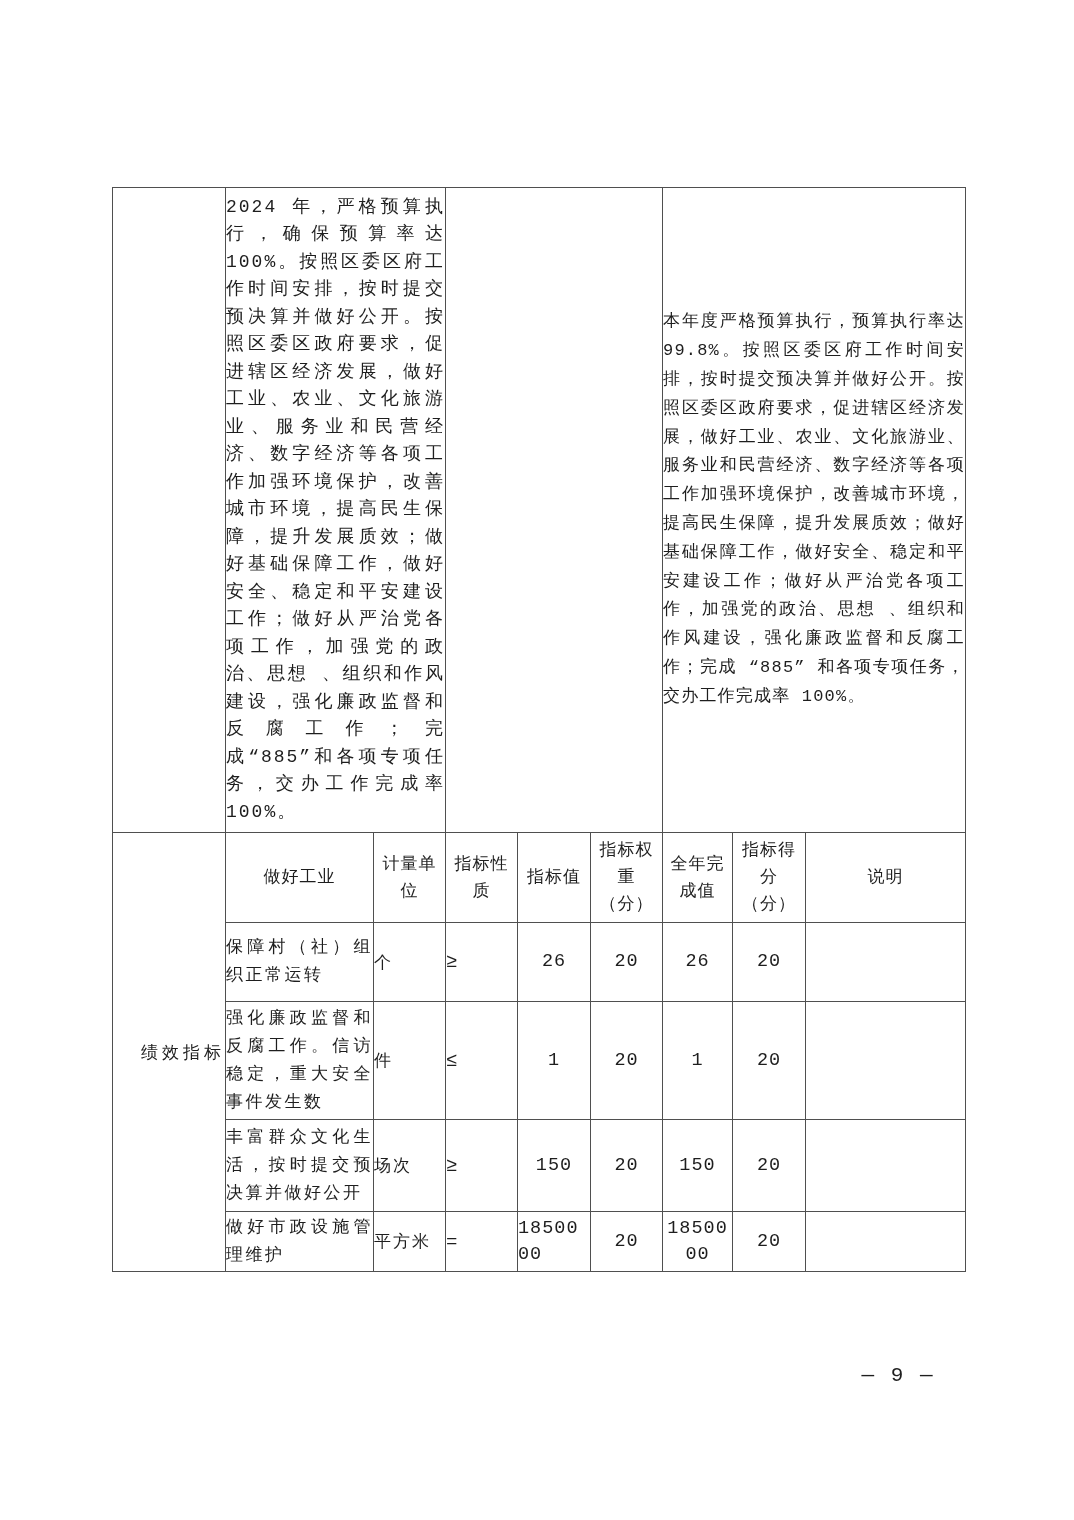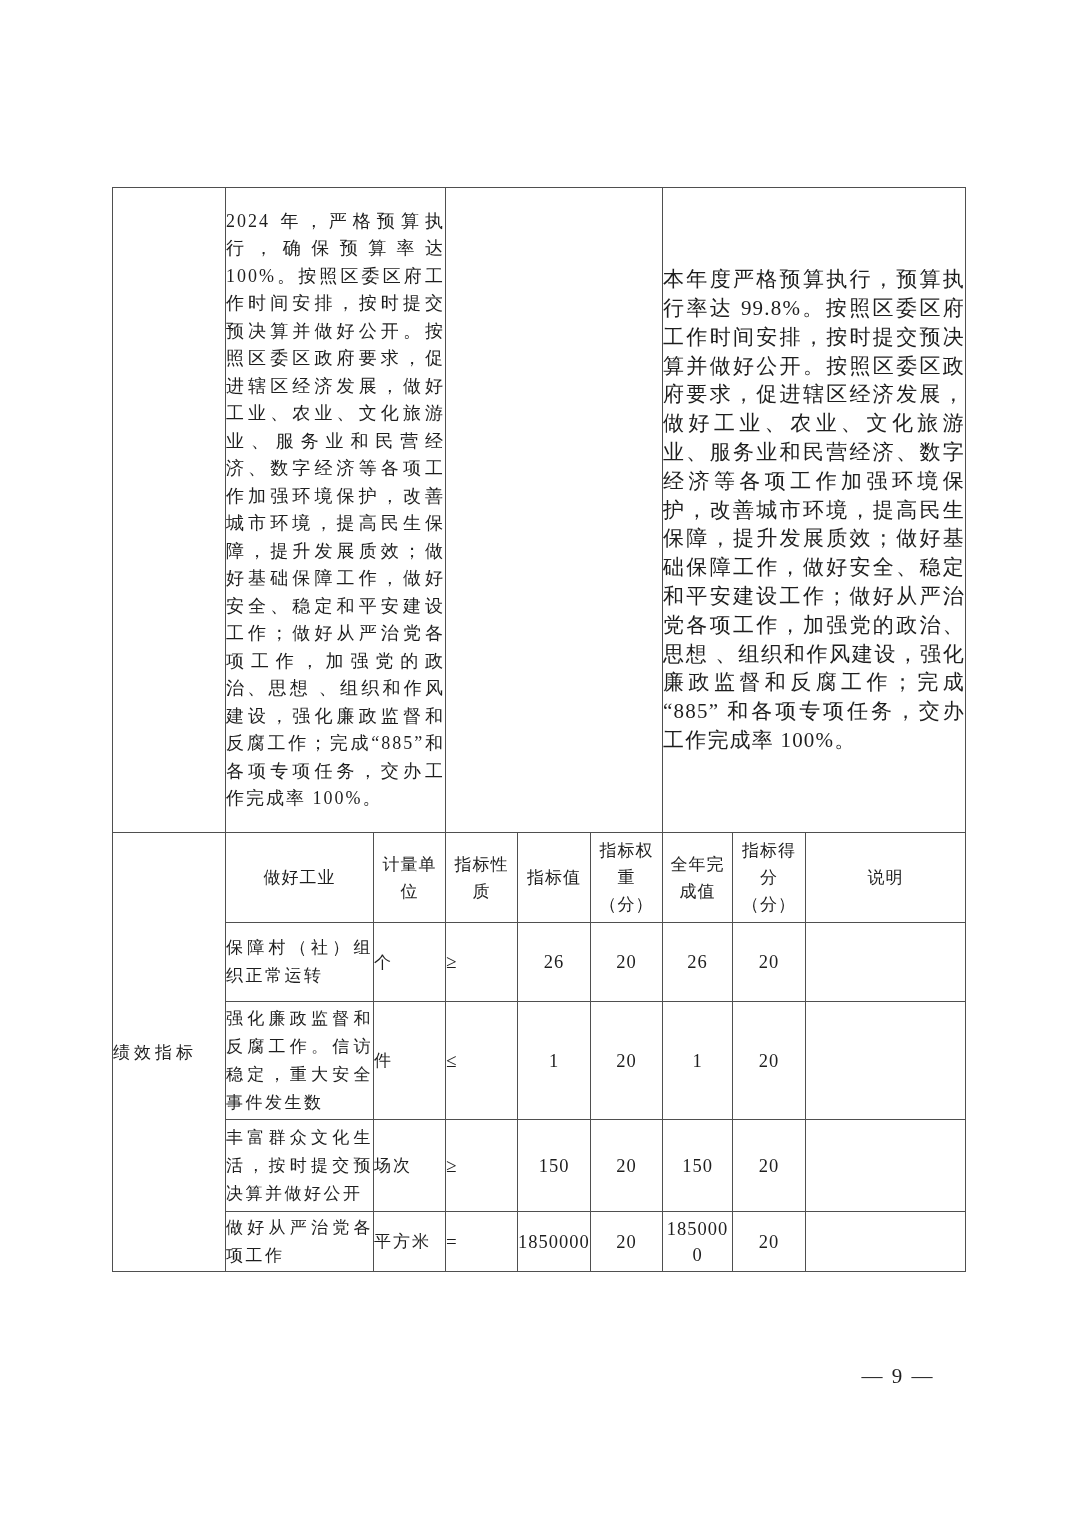--- a/index.html
+++ b/index.html
@@ -1,20 +1,20 @@
 <!DOCTYPE html>
 <html><head>
 <meta charset="utf-8">
 <style>
   html,body{margin:0;padding:0;background:#fff;}
   .page{
     position:relative;
     width:1074px;height:1520px;
     background:#ffffff;
-    font-family:Liberation Serif, serif;
+    font-family:Liberation Mono, monospace;
     color:#1e1e1e;
     overflow:hidden;
   }
   table.doc-table{
     position:absolute;left:112px;top:187px;
     width:853px;
     border-collapse:collapse;
     table-layout:fixed;
   }
   table.doc-table td{
@@ -27,32 +27,32 @@
   .cell-empty{background:#fff;}
   .cell-b{
     vertical-align:top;
     text-align:justify;
     font-size:18px;line-height:27.5px;letter-spacing:2px;
     padding:4px 8px 0 10px;
   }
   .cell-d{
     vertical-align:middle;
     text-align:justify;
-    font-size:21px;line-height:28.8px;letter-spacing:1.2px;
+    font-size:17px;line-height:28.8px;letter-spacing:1.2px;
     padding:0 10px 0 12px;
   }
   
   .hdr{
     text-align:center;
     font-size:17px;line-height:27px;letter-spacing:1px;
     white-space:pre-line;
   }
   
   .rowlabel{
-    text-align:left;
+    text-align:right;
     font-size:17px;letter-spacing:4px;
   }
   
   .name{
     text-align:justify;
     font-size:17px;line-height:28px;letter-spacing:2.5px;
     padding:2px 4px 2px 6px;
   }
   .unit{
     text-align:left;
@@ -153,21 +153,21 @@
       <td class="unit">场次</td>
       <td class="nature">≥</td>
       <td class="num ar">150</td>
       <td class="num ar">20</td>
       <td class="num ac">150</td>
       <td class="num ar">20</td>
       <td class="note-cell"></td>
     </tr>
 
     <tr style="height:60px">
-      <td class="name">做好从严治党各项工作</td>
+      <td class="name">做好市政设施管理维护</td>
       <td class="unit">平方米</td>
       <td class="nature">=</td>
       <td class="num al">1850000</td>
       <td class="num ar">20</td>
       <td class="num ac">1850000</td>
       <td class="num ar">20</td>
       <td class="note-cell"></td>
     </tr>
   </tbody>
     </table>

